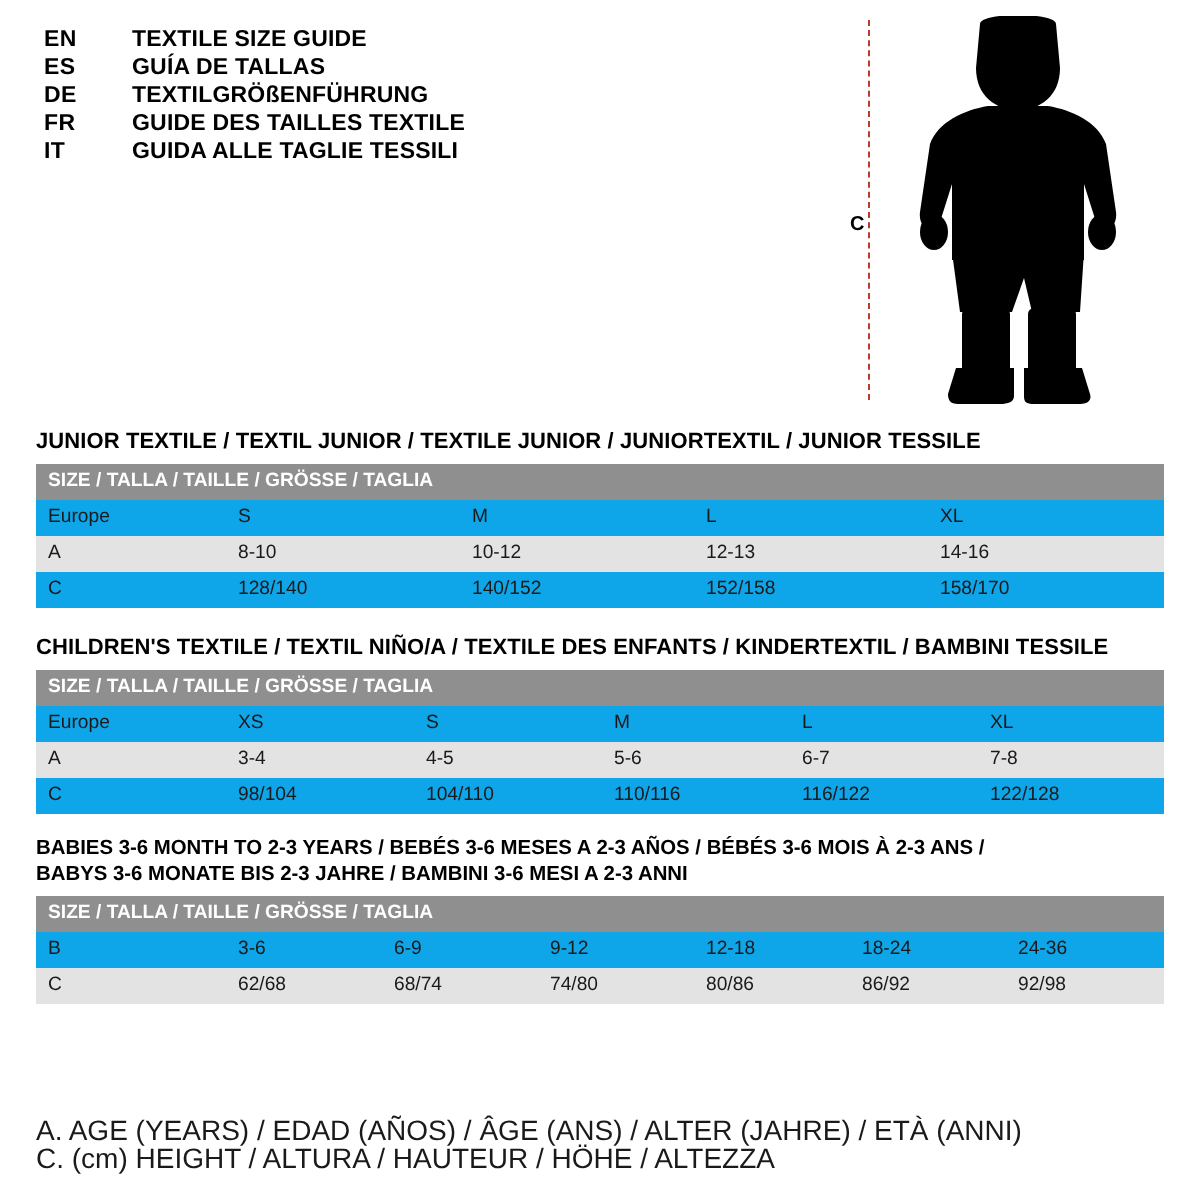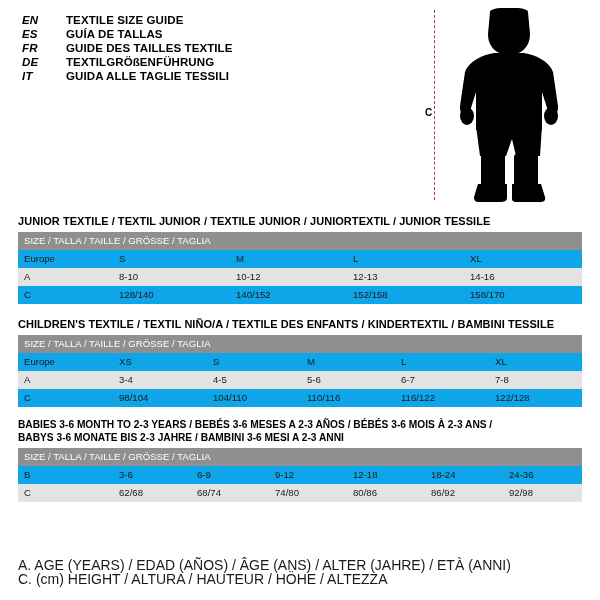--- a/index.html
+++ b/index.html
@@ -32,21 +32,20 @@
     display: flex;
     align-items: baseline;
     margin-bottom: 2px;
   }
   .lang-code {
     width: 44px;
     font-size: 11.5px;
     font-weight: bold;
     letter-spacing: 0.2px;
     color: #000;
-    font-style: italic;
   }
   .lang-title {
     font-size: 11.5px;
     font-weight: bold;
     letter-spacing: 0.1px;
     color: #000;
   }
 
   
   .figure-area {
@@ -111,21 +110,21 @@
     font-size: 9.6px;
     padding: 3px 0 3px 6px;
     color: #1a1a1a;
     vertical-align: middle;
     line-height: 12px;
   }
   tr.head td {
     background: #8f8f8f;
     color: #ffffff;
     font-size: 9.6px;
-    font-weight: normal;
+    font-weight: bold;
     padding: 3px 0 3px 6px;
   }
   tr.shade td {
     background: #e3e3e3;
   }
   tr.plain td {
     background: #0ea5e9;
   }
 
   
@@ -149,26 +148,26 @@
   <div class="header">
     <div class="header-row">
       <span class="lang-code">EN</span>
       <span class="lang-title">TEXTILE SIZE GUIDE</span>
     </div>
     <div class="header-row">
       <span class="lang-code">ES</span>
       <span class="lang-title">GUÍA DE TALLAS</span>
     </div>
     <div class="header-row">
+      <span class="lang-code">DE</span>
+      <span class="lang-title">TEXTILGRÖßENFÜHRUNG</span>
+    </div>
+    <div class="header-row">
       <span class="lang-code">FR</span>
       <span class="lang-title">GUIDE DES TAILLES TEXTILE</span>
-    </div>
-    <div class="header-row">
-      <span class="lang-code">DE</span>
-      <span class="lang-title">TEXTILGRÖßENFÜHRUNG</span>
     </div>
     <div class="header-row">
       <span class="lang-code">IT</span>
       <span class="lang-title">GUIDA ALLE TAGLIE TESSILI</span>
     </div>
   </div>
 
   <div class="figure-area">
     <div class="dashed-line"></div>
     <div class="c-label">C</div>

